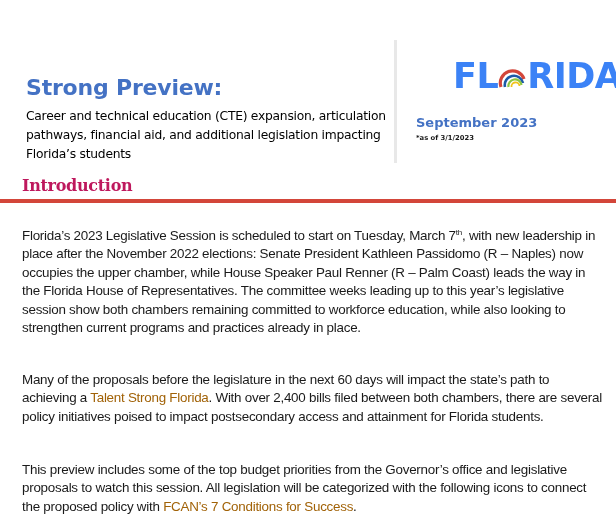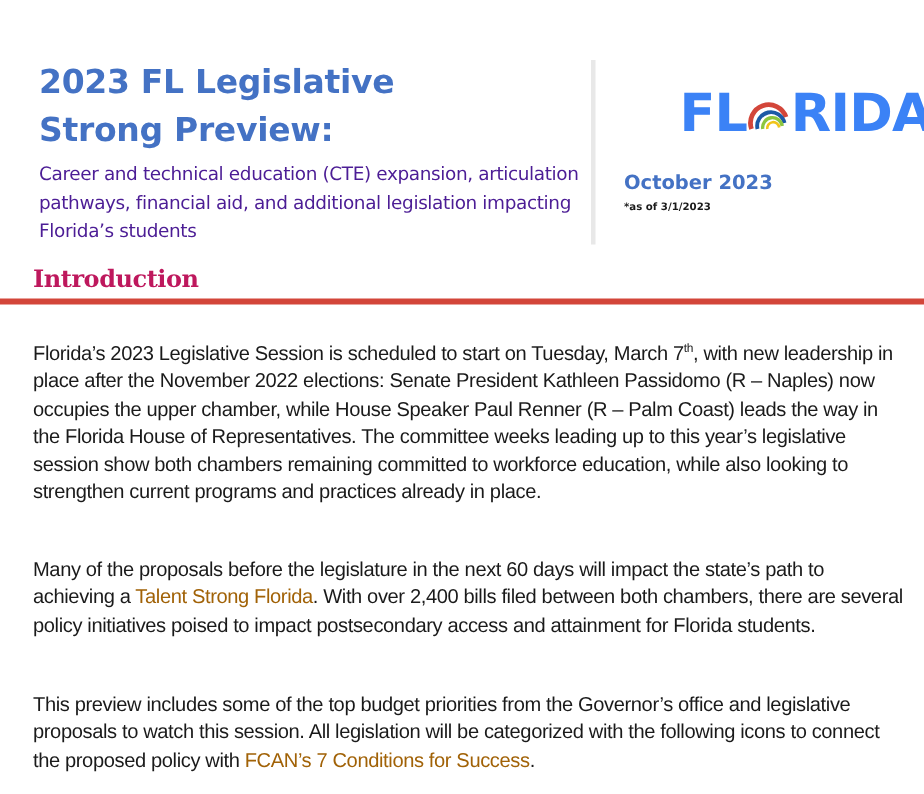--- a/index.html
+++ b/index.html
@@ -36,21 +36,21 @@
     }
     .subtitle {
       position: absolute;
       left: 26px;
       top: 107px;
       width: 370px;
       margin: 0;
       font-family: "DejaVu Sans", sans-serif;
       font-size: 12.3px;
       line-height: 19px;
-      color: #4c1d95;
+      color: #000000;
       letter-spacing: -0.25px;
     }
     .v-divider {
       position: absolute;
       left: 394px;
       top: 40px;
       width: 3px;
       height: 123px;
       background: #e8e8e8;
     }
@@ -155,41 +155,41 @@
     .link {
       color: #a16207;
       cursor: pointer;
     }
   </style>
 </head>
 <body>
 
 <div class="header">
   <h1 class="title">
-    <span>2023 FL Legislative</span><br>
+    <br>
     <span>Strong Preview:</span>
   </h1>
   <p class="subtitle">Career and technical education (CTE) expansion, articulation pathways, financial aid, and additional legislation impacting Florida’s students</p>
 
   <div class="v-divider"></div>
 
   <div class="logo">
     <div class="logo-word">
       <span>FL</span><span class="o-slot">
         <svg width="29" height="28" viewBox="0 0 29 28">
           <path d="M3 26 A12 12 0 0 1 26 18" fill="none" stroke="#d3463a" stroke-width="3.2"></path>
           <path d="M7 26 A9 9 0 0 1 25 22" fill="none" stroke="#1c5aa6" stroke-width="2.6"></path>
           <path d="M10.5 26 A6.5 6.5 0 0 1 23.5 24" fill="none" stroke="#8cc63f" stroke-width="2.2"></path>
           <path d="M13.5 26 A4 4 0 0 1 21.5 25" fill="none" stroke="#f0c419" stroke-width="1.8"></path>
         </svg>
       </span><span>RIDA</span>
     </div>
   </div>
 
-  <div class="date">October 2023</div>
+  <div class="date">September 2023</div>
   <div class="asof">*as of 3/1/2023</div>
 </div>
 
 <h2 class="section-heading">Introduction</h2>
 <div class="section-rule"></div>
 
 <p class="body-text p1"><span>Florida’s 2023 Legislative Session is scheduled to start on Tuesday, March 7</span><sup>th</sup><span>, with new leadership in place after the November 2022 elections: Senate President Kathleen Passidomo (R – Naples) now occupies the upper chamber, while House Speaker Paul Renner (R – Palm Coast) leads the way in the Florida House of Representatives. The committee weeks leading up to this year’s legislative session show both chambers remaining committed to workforce education, while also looking to strengthen current programs and practices already in place.</span></p>
 
 <p class="body-text p2"><span>Many of the proposals before the legislature in the next 60 days will impact the state’s path to achieving a </span><a class="link">Talent Strong Florida</a><span>. With over 2,400 bills filed between both chambers, there are several policy initiatives poised to impact postsecondary access and attainment for Florida students.</span></p>
 

